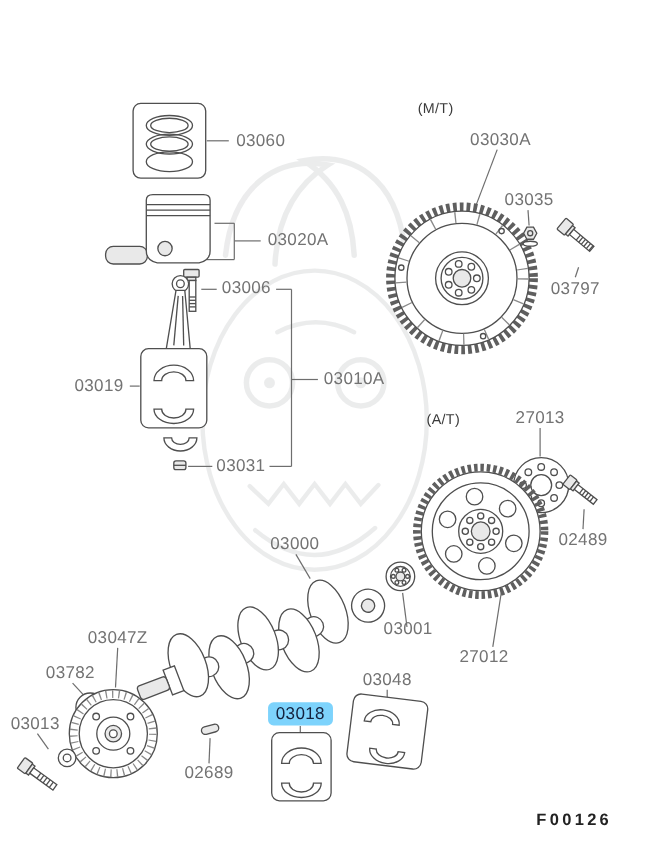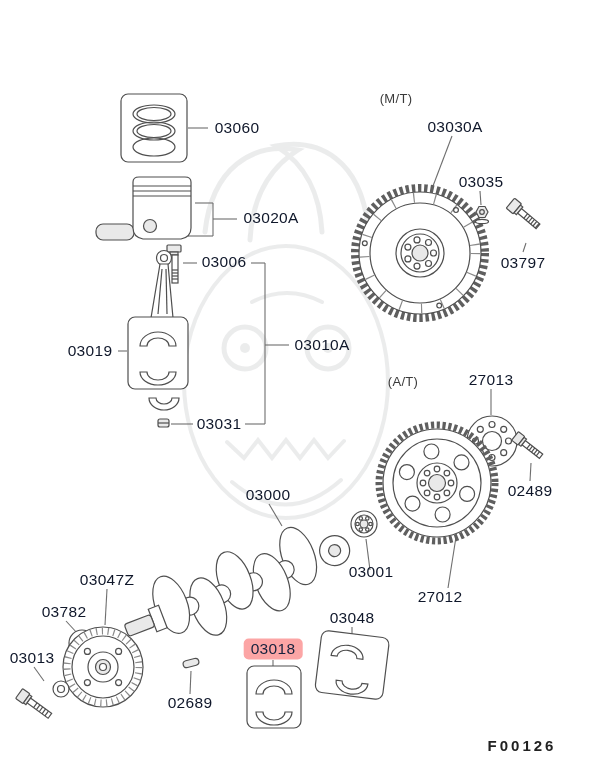--- a/index.html
+++ b/index.html
@@ -1,19 +1,19 @@
 <!DOCTYPE html>
 <html><head>
 <meta charset="utf-8">
 <style>
   html,body{margin:0;padding:0;background:#ffffff;}
   #stage{position:relative;width:609px;height:768px;background:#fff;overflow:hidden;
          font-family:"Liberation Sans",sans-serif;}
   #stage svg{position:absolute;left:0;top:0;}
-  .lbl{position:absolute;transform:translate(-50%,-50%);font-size:15.5px;color:#0f172a;
+  .lbl{position:absolute;transform:translate(-50%,-50%);font-size:15.5px;color:#737373;
        letter-spacing:.3px;white-space:nowrap;line-height:1.1;}
   .lbl.hl{padding:2px 7px;border-radius:5px;background:#9bb8ed;color:#15213d;}
   .lbl.note{font-size:13px;color:#3a3a3a;}
   .lbl.code{font-size:15px;font-weight:bold;letter-spacing:3px;color:#222;}
   
   .pt  {stroke:#4f4f4f;stroke-width:1.2;fill:#ffffff;}
   .ptn {stroke:#4f4f4f;stroke-width:1.2;fill:none;}
   .ptl {stroke:#4f4f4f;stroke-width:1.2;fill:#e9e9e9;}
   .ln  {stroke:#6e6e6e;stroke-width:1.1;fill:none;}
 </style>
@@ -287,17 +287,17 @@
 <div class="lbl note" style="left:403px;top:382px">(A/T)</div>
 <div class="lbl" style="left:491px;top:380px">27013</div>
 <div class="lbl" style="left:530px;top:491px">02489</div>
 <div class="lbl" style="left:440px;top:597px">27012</div>
 <div class="lbl" style="left:268px;top:495px">03000</div>
 <div class="lbl" style="left:371px;top:572px">03001</div>
 <div class="lbl" style="left:107px;top:580px">03047Z</div>
 <div class="lbl" style="left:64px;top:612px">03782</div>
 <div class="lbl" style="left:32px;top:658px">03013</div>
 <div class="lbl" style="left:190px;top:703px">02689</div>
-<div class="lbl hl" style="left: 273px; top: 649px; background-color: #fca5a5;">03018</div>
+<div class="lbl hl" style="left: 273px; top: 649px; background-color: #7dd3fc;">03018</div>
 <div class="lbl" style="left:352px;top:618px">03048</div>
 <div class="lbl code" style="left:522px;top:746px">F00126</div>
 
 </div>
 
 </body></html>

